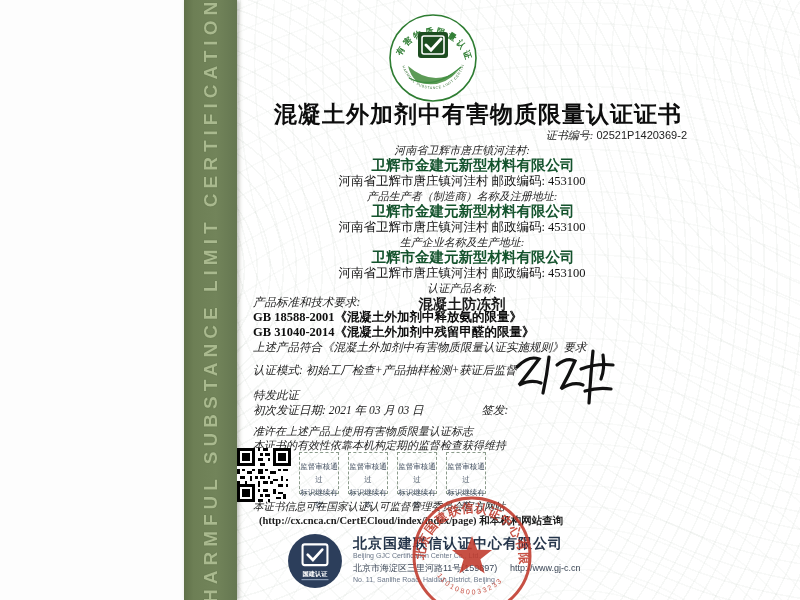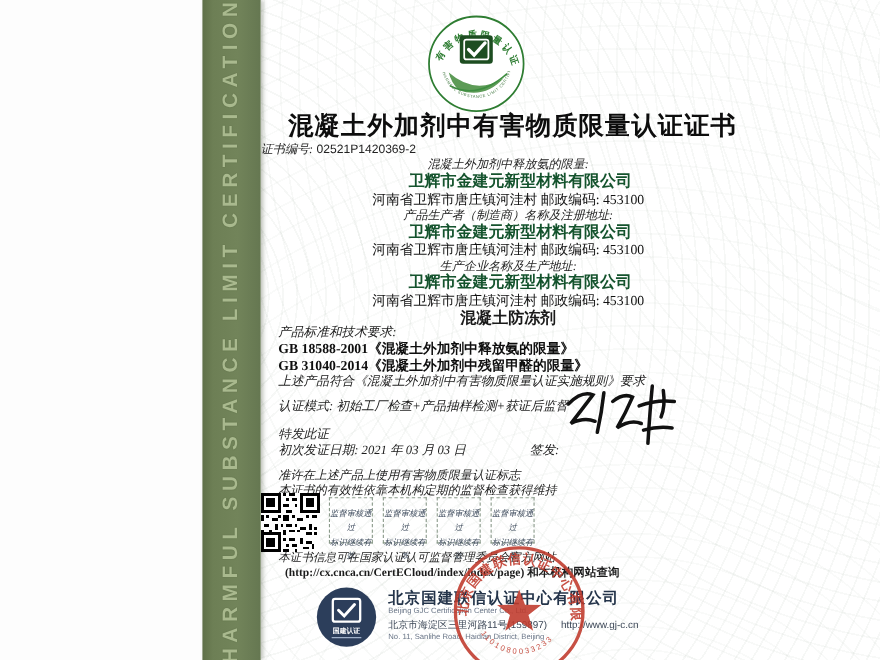--- a/index.html
+++ b/index.html
@@ -16,24 +16,24 @@
   
   .band{position:absolute;left:184px;top:0;width:53px;height:600px;
         background:linear-gradient(90deg,#5f7049 0%,#6d7f55 18%,#72845a 60%,#657751 100%);
         box-shadow:2px 0 4px rgba(60,70,45,.35);}
   .band-text{position:absolute;left:0;top:0;width:53px;height:600px;display:flex;align-items:center;justify-content:center;
         writing-mode:vertical-rl;transform:rotate(180deg);
         font-size:19px;font-weight:700;letter-spacing:5px;color:#a9b98e;
         text-shadow:0 0 1px #4f603c;white-space:nowrap;}
   .wrap{position:absolute;left:237px;top:0;width:450px;height:600px;}
   .logo-top{position:absolute;left:150px;top:12px;width:92px;height:92px;}
-  .title{position:absolute;left:4px;top:99px;width:450px;text-align:center;
+  .title{position:absolute;left:16px;top:99px;width:450px;text-align:center;
          font-size:23px;font-weight:700;letter-spacing:1px;color:#0d0d0d;
          font-family:"Liberation Serif","DejaVu Serif",serif;}
-  .certno{position:absolute;left:0;top:128px;width:450px;text-align:left;font-size:11px;color:#222;}
+  .certno{position:absolute;left:0;top:128px;width:450px;text-align:right;font-size:11px;color:#222;}
   .certno .lab{font-style:italic;font-family:"Liberation Serif",serif;}
   .centerflow{position:absolute;left:0;top:142px;width:450px;text-align:center;line-height:1;}
   .sec-label{font-size:11px;font-style:italic;font-family:"Liberation Serif",serif;color:#1f1f1f;margin:3px 0 2px;}
   .sec-name{font-size:14.5px;font-weight:700;color:#14532d;margin:2px 0;padding-left:22px;}
   .sec-addr{font-size:12.5px;font-family:"Liberation Serif",serif;color:#111;margin:2px 0 4px;}
   .prod-name{font-size:14.5px;font-weight:700;margin-top:3px;}
   .leftblock{position:absolute;left:16px;top:297px;width:430px;text-align:left;line-height:1;}
   .lh{font-size:11.5px;font-style:italic;font-family:"Liberation Serif",serif;margin-bottom:2px;color:#1c1c1c;}
   .std{font-size:12.5px;font-weight:700;font-family:"Liberation Serif",serif;margin-bottom:3px;color:#0e0e0e;}
   .conf{font-size:11.5px;font-style:italic;font-family:"Liberation Serif",serif;margin:2px 0 12px;color:#1c1c1c;}
@@ -43,21 +43,21 @@
            font-family:"Liberation Serif",serif;margin-bottom:3px;color:#1c1c1c;}
   .signlab{margin-left:58px;}
   .signature{position:absolute;left:256px;top:48px;width:120px;height:64px;pointer-events:none;}
   .permis{position:absolute;left:16px;top:424px;font-size:11px;font-style:italic;
           font-family:"Liberation Serif",serif;color:#1c1c1c;}
   .validnote{position:absolute;left:16px;top:438px;font-size:11px;font-style:italic;
           font-family:"Liberation Serif",serif;color:#1c1c1c;}
   .qr{position:absolute;left:0px;top:448px;width:54px;height:54px;}
   .boxes{position:absolute;left:62px;top:452px;display:flex;gap:9px;}
   .abox{width:40px;height:42px;border:1px dashed #8a9a8a;box-sizing:border-box;
-        text-align:center;padding-top:8px;font-size:7.5px;line-height:1.7;color:#3d4a5c;font-style:italic;}
+        text-align:center;padding-top:8px;font-size:7.5px;line-height:1.7;color:#3d4a5c;}
   .query1{position:absolute;left:16px;top:500px;font-size:10.5px;font-style:italic;
           font-family:"Liberation Serif",serif;color:#1c1c1c;}
   .query2{position:absolute;left:22px;top:514px;font-size:10.5px;font-family:"Liberation Serif",serif;
           font-weight:700;color:#1c1c1c;}
   .flogo{position:absolute;left:50px;top:533px;width:56px;height:56px;}
   .fblock{position:absolute;left:116px;top:536px;text-align:left;line-height:1;}
   .fcn{font-size:14px;font-weight:700;letter-spacing:1px;color:#24344a;margin-bottom:2px;}
   .fen{font-size:7px;color:#6a7688;margin-bottom:5px;}
   .faddr{font-size:9px;color:#3b4656;margin-bottom:3px;}
   .faddr .site{margin-left:10px;margin-top:44px;}
@@ -98,32 +98,33 @@
     </svg>
 
     <div class="title">混凝土外加剂中有害物质限量认证证书</div>
 
     <div class="certno">
       <span class="lab">证书编号:</span>
       <span>02521P1420369-2</span>
     </div>
 
     <div class="centerflow">
-      <div class="sec-label">混凝土外加剂中释放氨的限量:</div>
+      <div class="sec-label">河南省卫辉市唐庄镇河洼村:</div>
       <div class="sec-name">卫辉市金建元新型材料有限公司</div>
       <div class="sec-addr">河南省卫辉市唐庄镇河洼村  邮政编码: 453100</div>
 
       <div class="sec-label">产品生产者（制造商）名称及注册地址:</div>
       <div class="sec-name">卫辉市金建元新型材料有限公司</div>
       <div class="sec-addr">河南省卫辉市唐庄镇河洼村  邮政编码: 453100</div>
 
       <div class="sec-label">生产企业名称及生产地址:</div>
       <div class="sec-name">卫辉市金建元新型材料有限公司</div>
       <div class="sec-addr">河南省卫辉市唐庄镇河洼村  邮政编码: 453100</div>
 
+      <div class="sec-label">认证产品名称:</div>
       <div class="prod-name">混凝土防冻剂</div>
     </div>
 
     <div class="leftblock">
       <div class="lh">产品标准和技术要求:</div>
       <div class="std">GB 18588-2001《混凝土外加剂中释放氨的限量》</div>
       <div class="std">GB 31040-2014《混凝土外加剂中残留甲醛的限量》</div>
       <div class="conf">上述产品符合《混凝土外加剂中有害物质限量认证实施规则》要求</div>
       <div class="mode">认证模式: 初始工厂检查+产品抽样检测+获证后监督</div>
       <div class="grant">特发此证</div>

